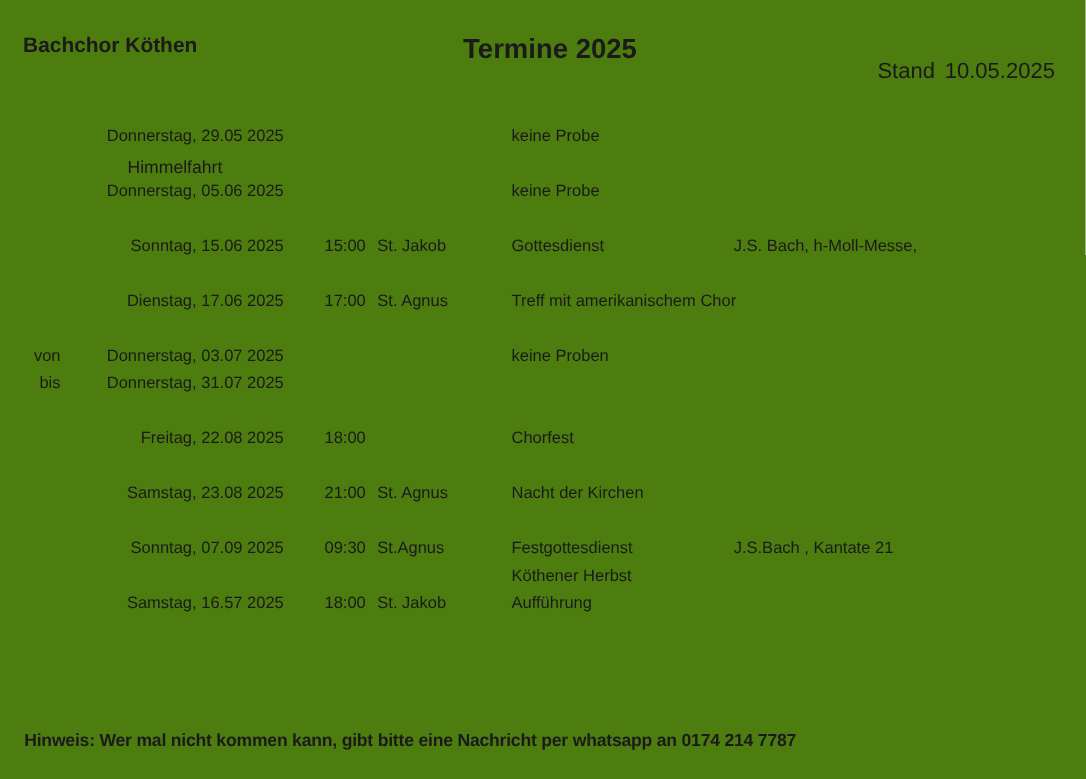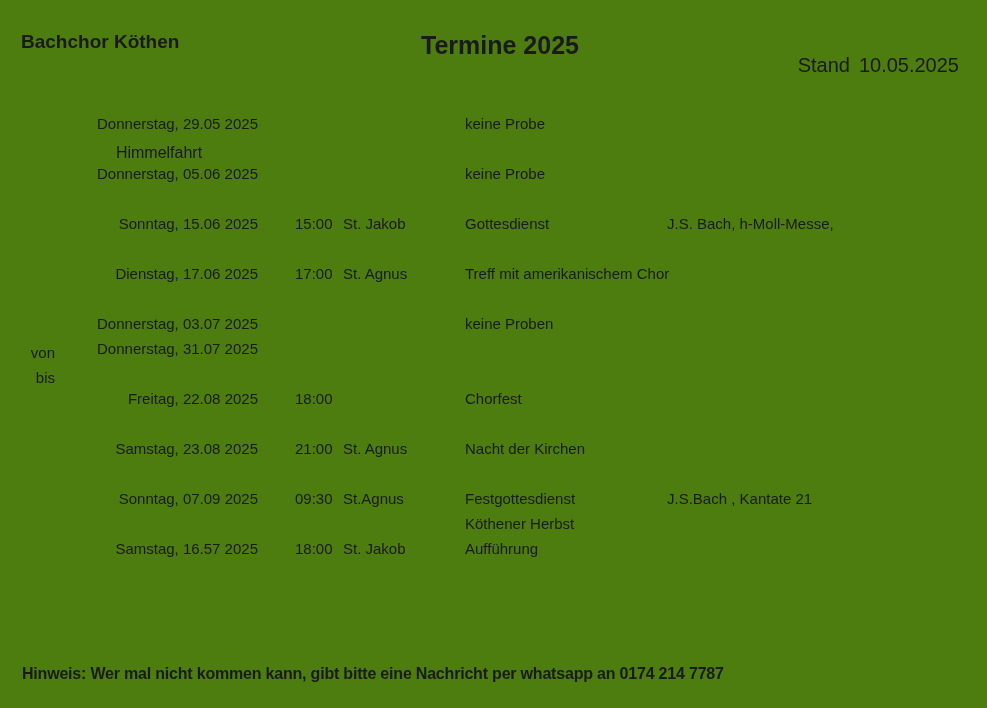--- a/index.html
+++ b/index.html
@@ -48,21 +48,21 @@
     position: absolute;
     left: 0;
     width: 100%;
     height: 20px;
   }
   .c {
     position: absolute;
     top: 0;
     white-space: nowrap;
   }
-  .prefix { left: 0;    width: 55px;  text-align: right; margin-top: 29px; }
+  .prefix { left: 0;    width: 55px;  text-align: right; }
   .date   { left: 60px; width: 198px; text-align: right; }
   .time   { left: 295px; }
   .loc    { left: 343px; }
   .event  { left: 465px; }
   .note   { left: 667px; }
   .row.subrow .date {
     text-align: center;
     font-size: 16px;
   }
   

